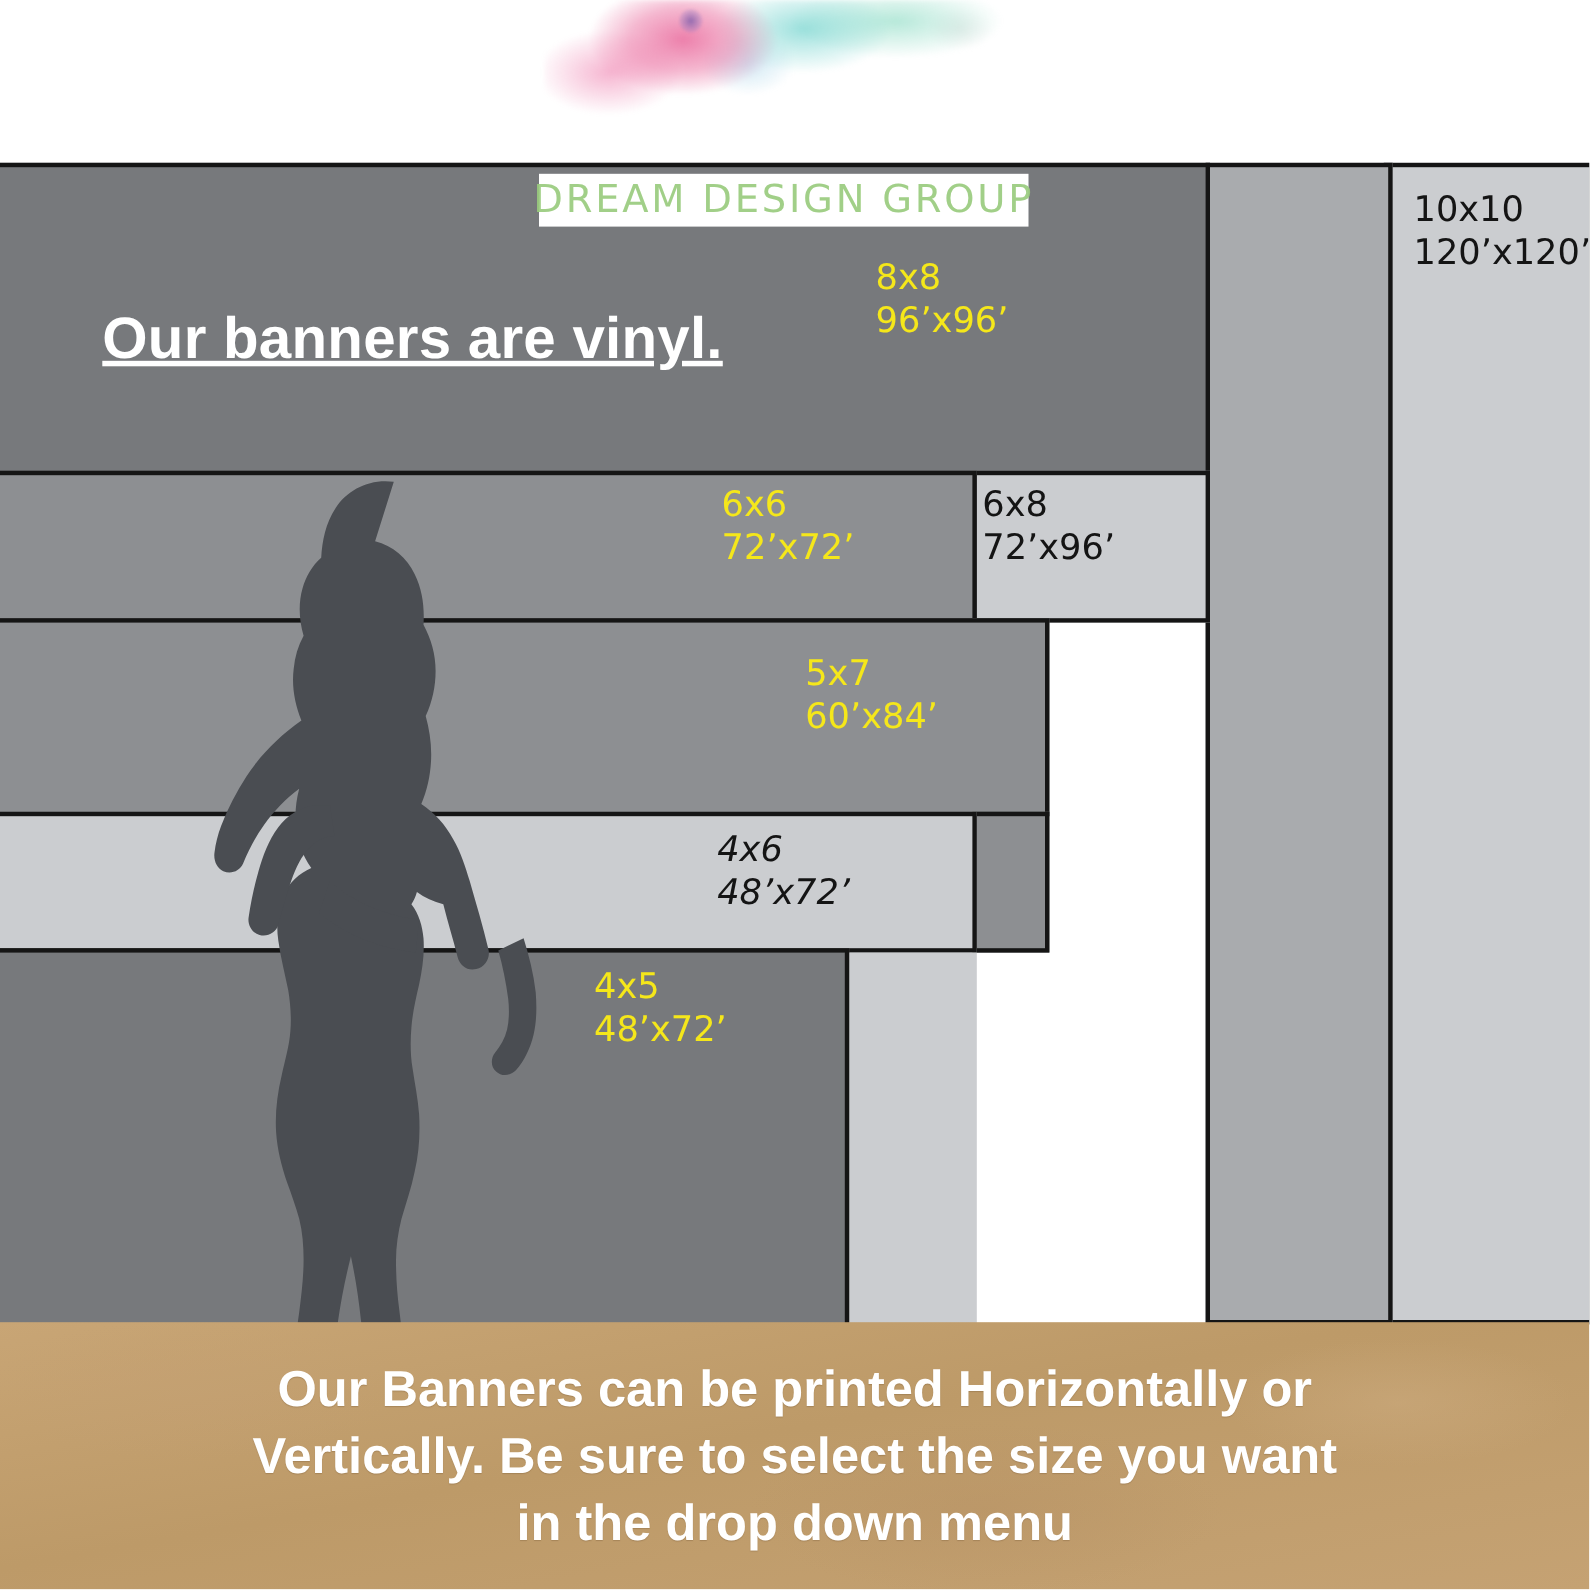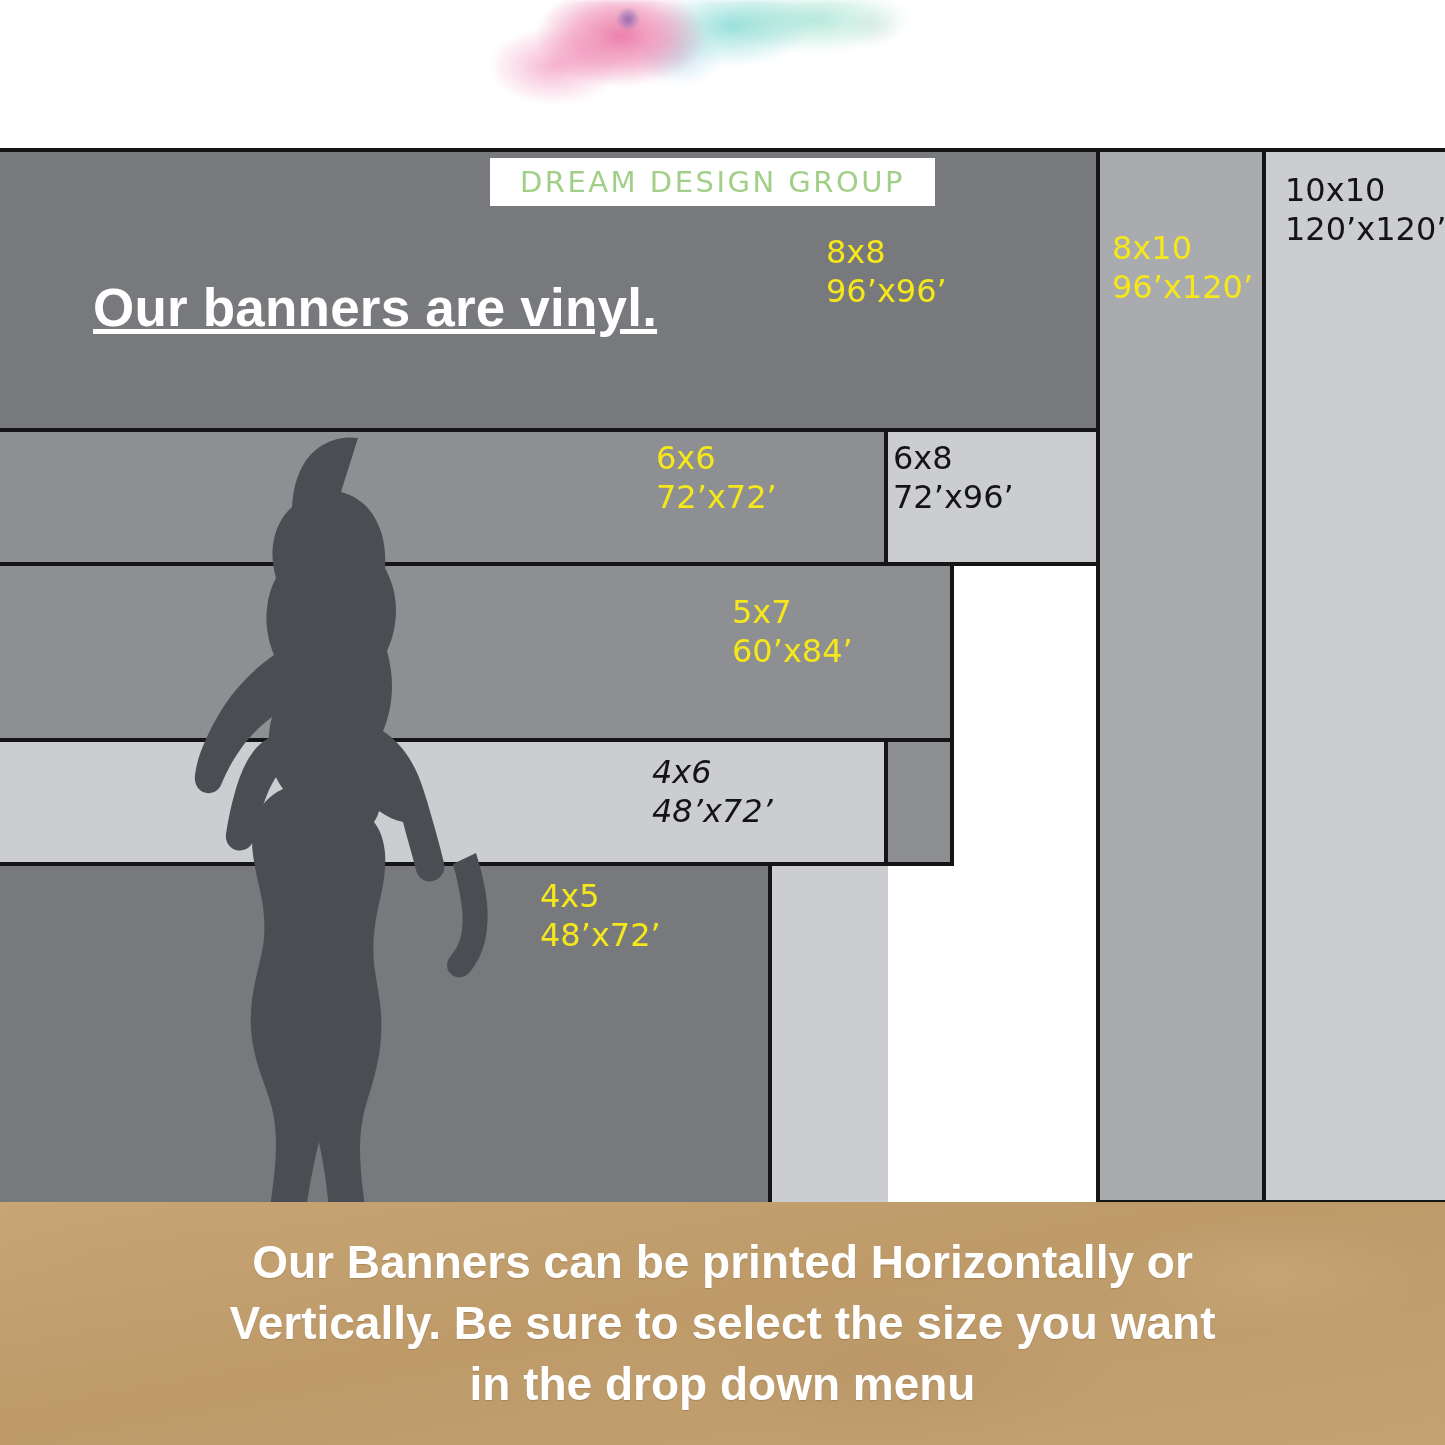--- a/index.html
+++ b/index.html
@@ -54,21 +54,21 @@
     width: 445px;
     height: 48px;
     background: #ffffff;
     display: flex;
     align-items: center;
     justify-content: center;
     z-index: 30;
   }
   .logo-text {
     font-family: "DejaVu Sans", sans-serif;
-    font-size: 29px;
+    font-size: 35px;
     letter-spacing: 2.5px;
     color: #9acc7e;
     white-space: nowrap;
     opacity: 0.92;
   }
 
   
   .diagram {
     position: absolute;
     left: 0;
@@ -185,29 +185,25 @@
     <div class="blk" style="left:884px; top:586px; width:70px; height:128px; background:#8d8f92; z-index:10;"></div>
 
     <div class="blk" style="left:-4px; top:586px; width:892px; height:128px; background:#cbcdd0; z-index:11;"></div>
 
     <div class="blk" style="left:-4px; top:710px; width:776px; height:346px; background:#77797c; z-index:12;"></div>
 
     <div style="position:absolute; left:772px; top:714px; width:116px; height:338px; background:#cbcdd0; z-index:11;"></div>
 
     <div class="headline">Our banners are vinyl.</div>
 
-    <div class="lbl yellow" style="left:826px; top:84px;">
+    <div class="lbl yellow" style="left:796px; top:84px;">
       <span class="big">8x8</span>
       <span class="small">96’x96’</span>
     </div>
 
-    <div class="lbl yellow" style="left:1112px; top:80px;">
-      <span class="big">8x10</span>
-      <span class="small">96’x120’</span>
-    </div>
 
     <div class="lbl black" style="left:1285px; top:22px;">
       <span class="big">10x10</span>
       <span class="small">120’x120’</span>
     </div>
 
     <div class="lbl yellow" style="left:656px; top:290px;">
       <span class="big">6x6</span>
       <span class="small">72’x72’</span>
     </div>

